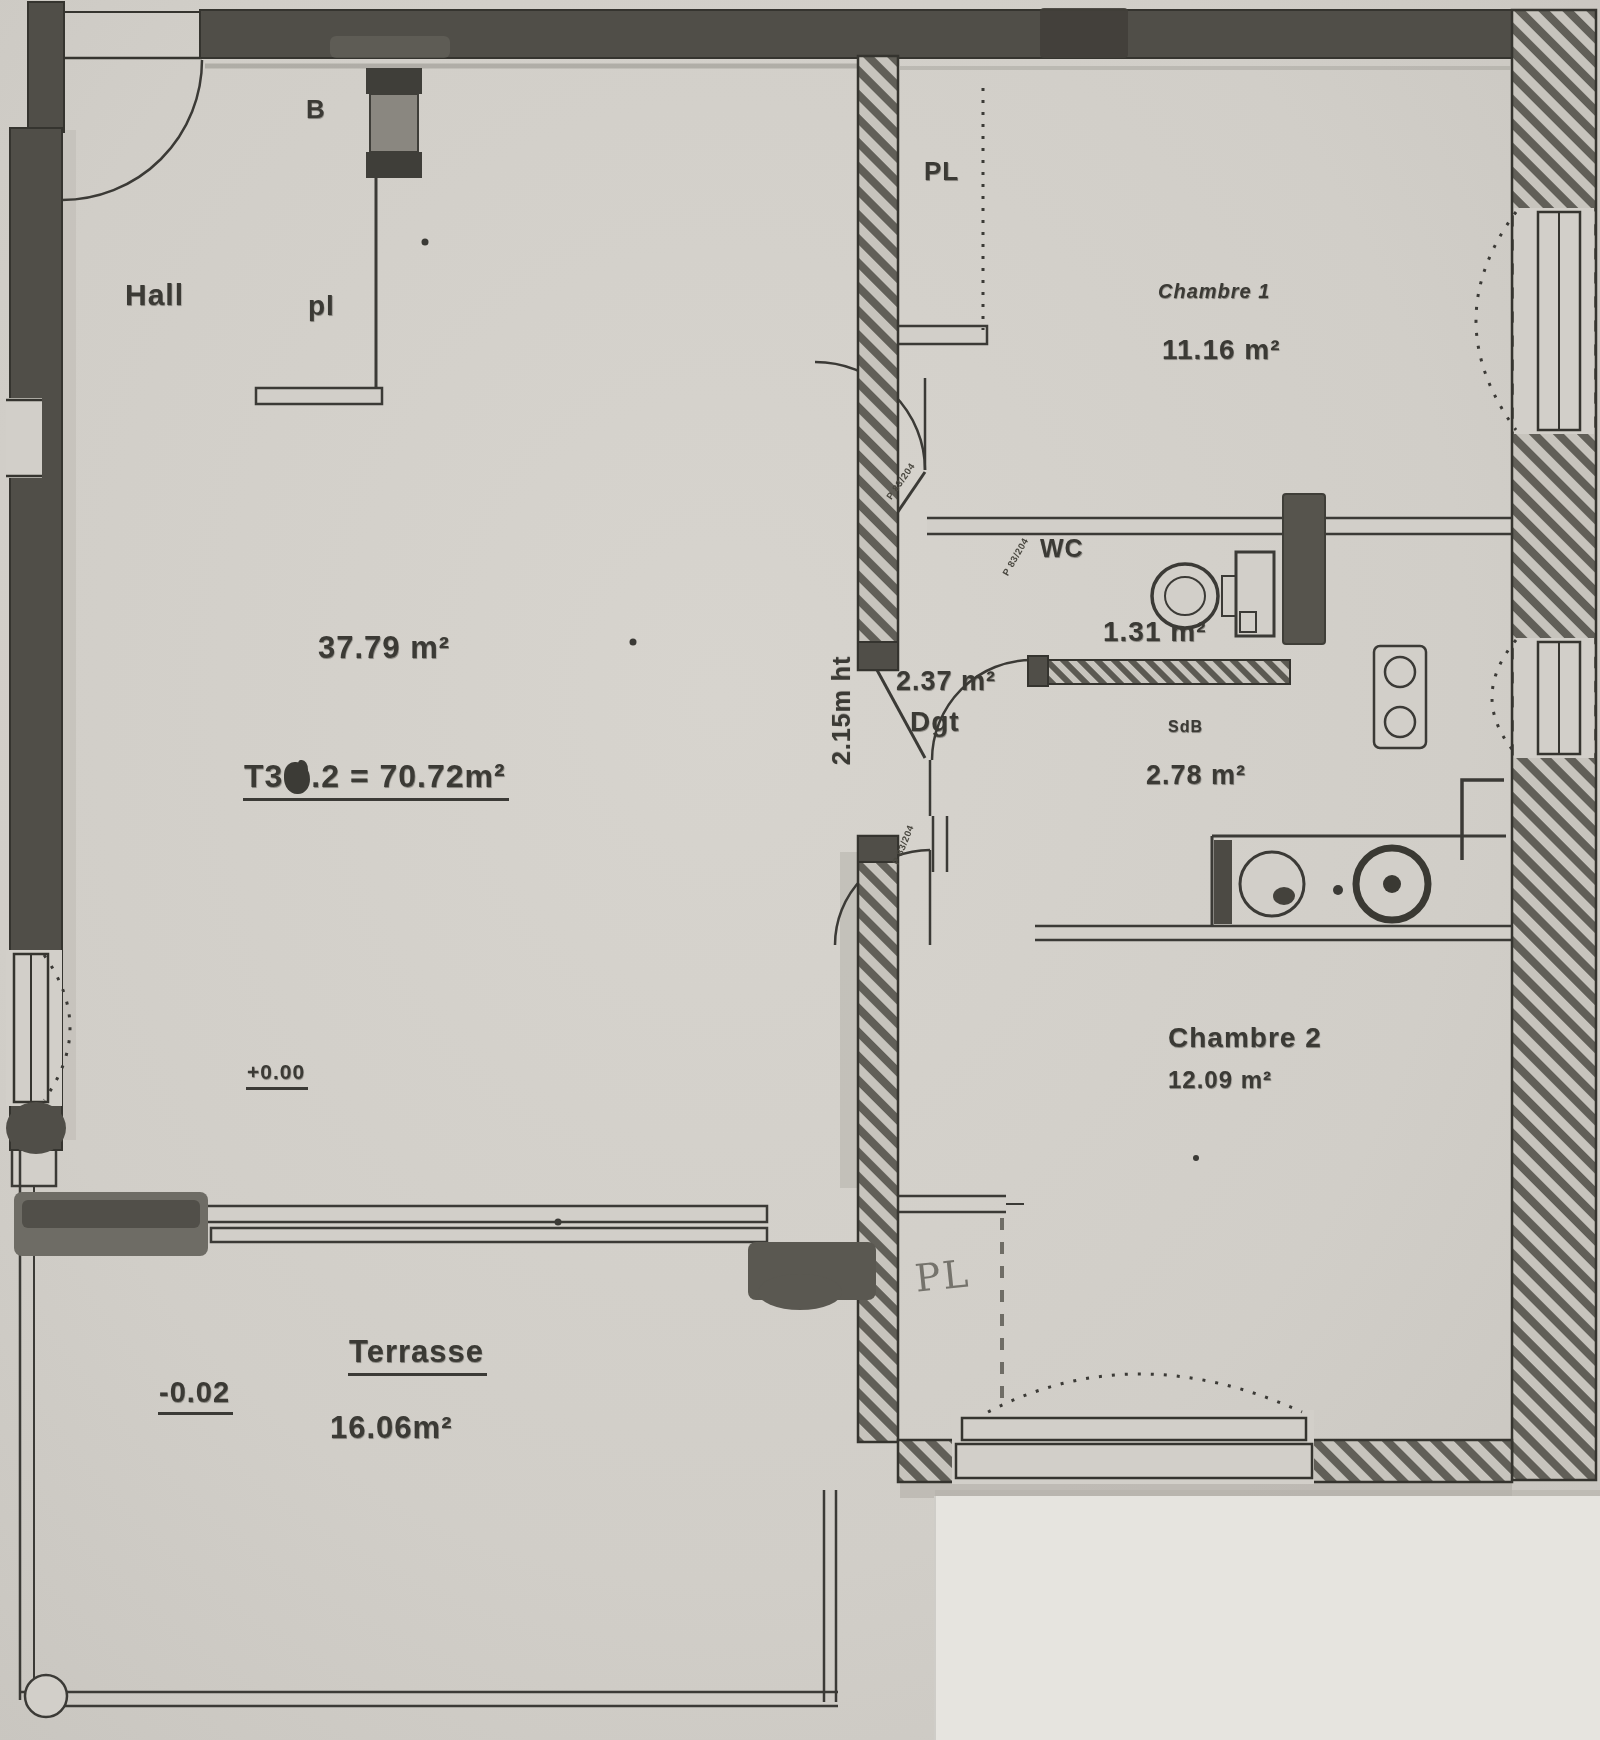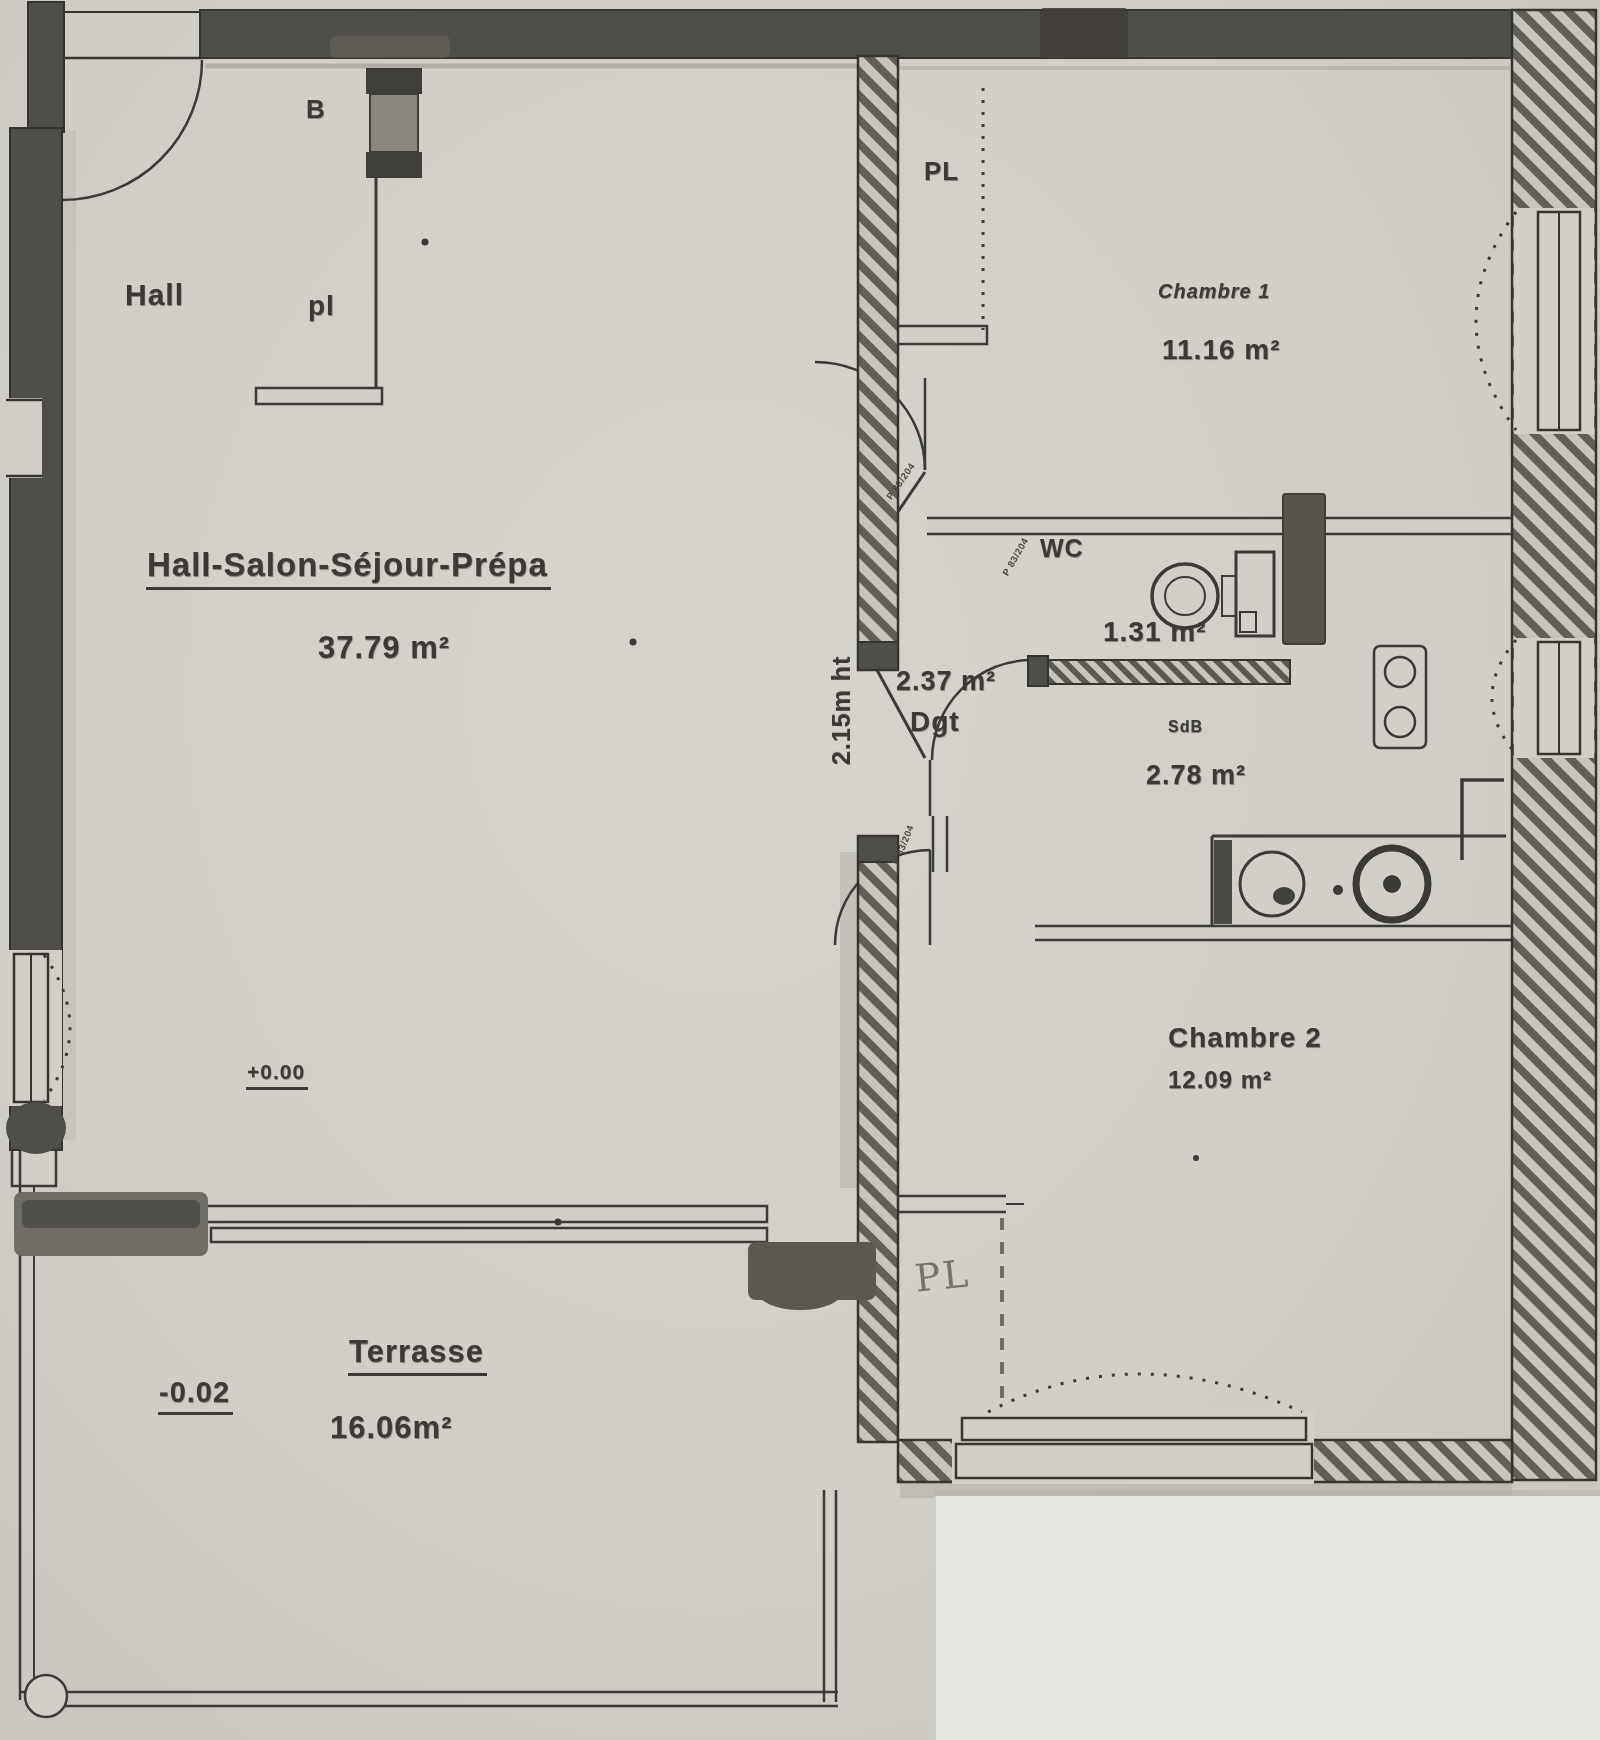--- a/index.html
+++ b/index.html
@@ -185,22 +185,22 @@
 </svg>
 
   <div class="lbl" style="left:125px;top:278px;font-size:30px;">Hall</div>
   <div class="lbl" style="left:306px;top:94px;font-size:26px;">B</div>
   <div class="lbl" style="left:308px;top:290px;font-size:28px;">pl</div>
   <div class="lbl" style="left:924px;top:156px;font-size:26px;">PL</div>
 
   <div class="lbl" style="left:1158px;top:280px;font-size:20px;font-style:italic;">Chambre 1</div>
   <div class="lbl" style="left:1162px;top:334px;font-size:28px;">11.16 m²</div>
 
-  <div class="lbl u" style="left:146px;top:546px;font-size:33px;">Hall-Salon-Séjour-Prépa</div>
   <div class="lbl" style="left:318px;top:630px;font-size:31px;">37.79 m²</div>
+  <div class="lbl u" style="left:243px;top:758px;font-size:32px;"><span>T3</span><span class="blob"></span><span>.2 = 70.72m²</span></div>
   <div class="lbl u" style="left:246px;top:1060px;font-size:21px;">+0.00</div>
 
   <div class="lbl" style="left:1040px;top:534px;font-size:25px;">WC</div>
   <div class="lbl" style="left:1103px;top:616px;font-size:28px;">1.31 m²</div>
 
   <div class="lbl" style="left:896px;top:666px;font-size:27px;">2.37 m²</div>
   <div class="lbl" style="left:910px;top:706px;font-size:28px;">Dgt</div>
   <div class="lbl vert" style="left:756px;top:696px;width:170px;font-size:25px;text-align:center;">2.15m ht</div>
 
   <div class="lbl" style="left:1168px;top:718px;font-size:16px;">SdB</div>

